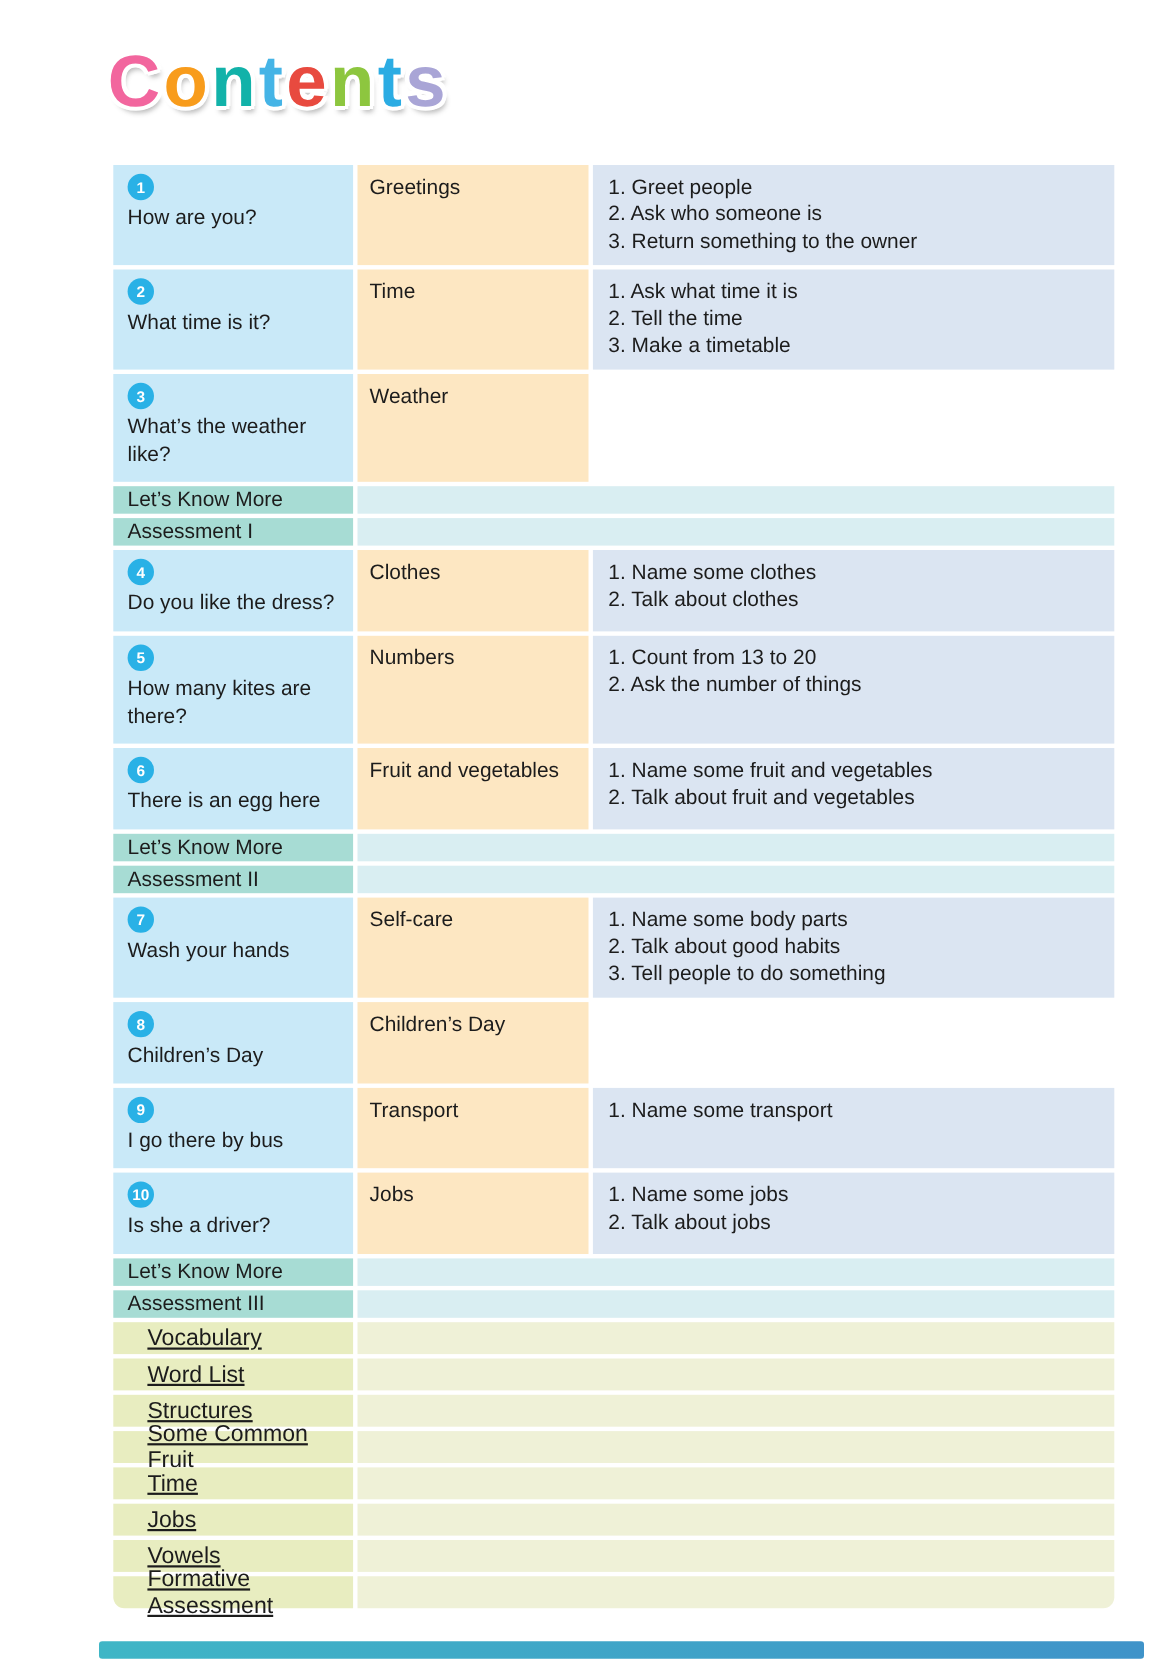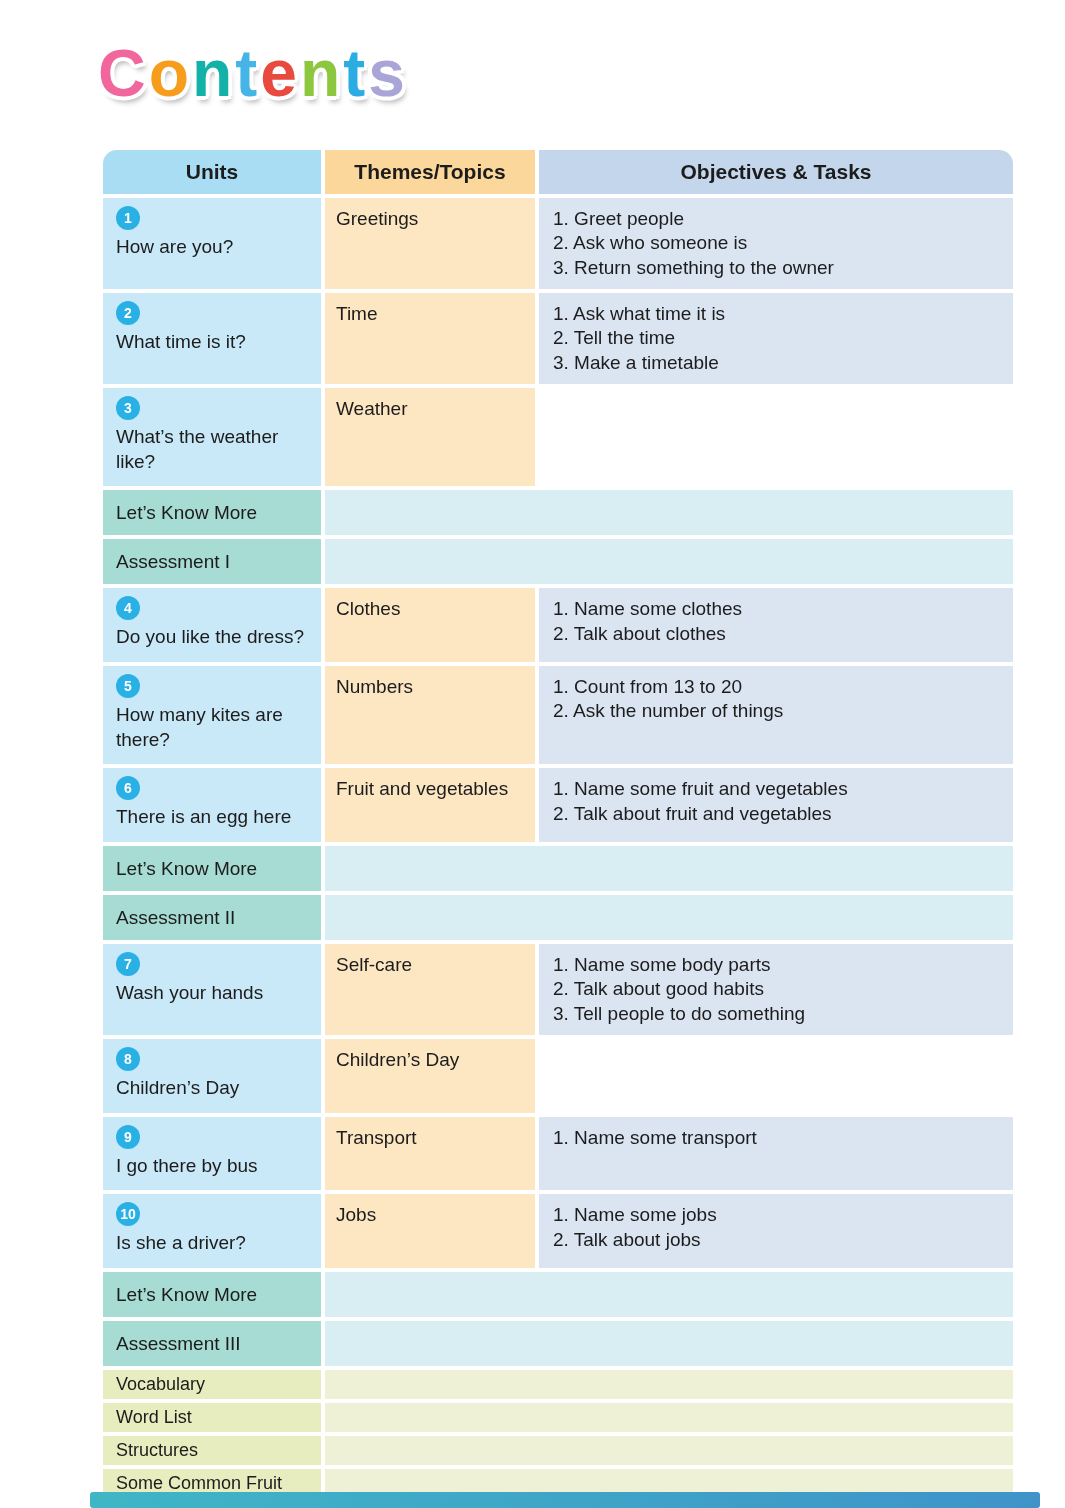--- a/index.html
+++ b/index.html
@@ -56,32 +56,32 @@
     font-size: 14px; font-weight: bold;
     display: flex; align-items: center; justify-content: center;
     margin-bottom: 5px;
   }
   .unit-title { font-size: 19px; line-height: 1.3; }
   .theme-cell { background: var(--theme-cell); padding: 9px 20px 9px 11px; font-size: 19px; line-height: 1.25; }
   .obj-cell { background: var(--objectives-cell); padding: 9px 10px 9px 14px; font-size: 19px; }
   .obj-line { padding-left: 1.55em; text-indent: -1.55em; line-height: 1.28; }
 
   
-  .section-row .cell { height: 45px; }
+  .section-row .cell { height: 25px; }
   .section-row .left {
     background: var(--section-left);
     display: flex; align-items: center; padding-left: 13px; font-size: 19px;
   }
   .section-row .right { background: var(--section-right); }
 
   
   .appendix-row .cell { height: 29px; }
   .appendix-row .left {
     background: var(--appendix-left);
-    display: flex; align-items: center; padding-left: 13px; font-size: 18px;
+    display: flex; align-items: center; padding-left: 31px; font-size: 21px; text-decoration: underline;
   }
   .appendix-row .right { background: var(--appendix-right); }
   #rows .appendix-row:last-child .left { border-bottom-left-radius: 10px; }
   #rows .appendix-row:last-child .right { border-bottom-right-radius: 10px; }
 
   
   .bottom-bar {
     position: absolute; left: 90px; top: 1492px;
     width: 950px; height: 16px;
     border-radius: 3px;
@@ -89,25 +89,20 @@
   }
 </style>
 </head>
 <body>
 
 <div class="page">
 
   <h1 class="title" id="page-title"><span style="color: rgb(242, 102, 158);">C</span><span style="color: rgb(248, 156, 28);">o</span><span style="color: rgb(18, 178, 169);">n</span><span style="color: rgb(69, 180, 230);">t</span><span style="color: rgb(232, 74, 63);">e</span><span style="color: rgb(141, 198, 63);">n</span><span style="color: rgb(43, 172, 227);">t</span><span style="color: rgb(169, 165, 214);">s</span></h1>
 
   <div class="toc">
-    <div class="row header-row">
-      <div class="cell units">Units</div>
-      <div class="cell themes">Themes/Topics</div>
-      <div class="cell objectives">Objectives &amp; Tasks</div>
-    </div>
     <div id="rows">
         <div class="row unit-row">
           <div class="cell unit-cell">
             <div class="badge">1</div>
             <div class="unit-title">How are you?</div>
           </div>
           <div class="cell theme-cell">Greetings</div>
           <div class="cell obj-cell">
             <div class="obj-line">1. Greet people</div>
             <div class="obj-line">2. Ask who someone is</div>

